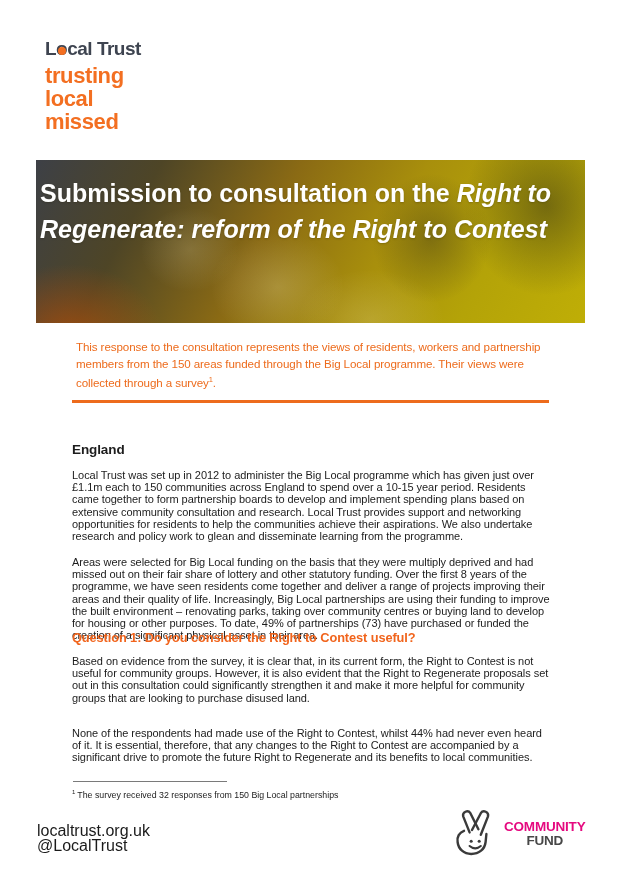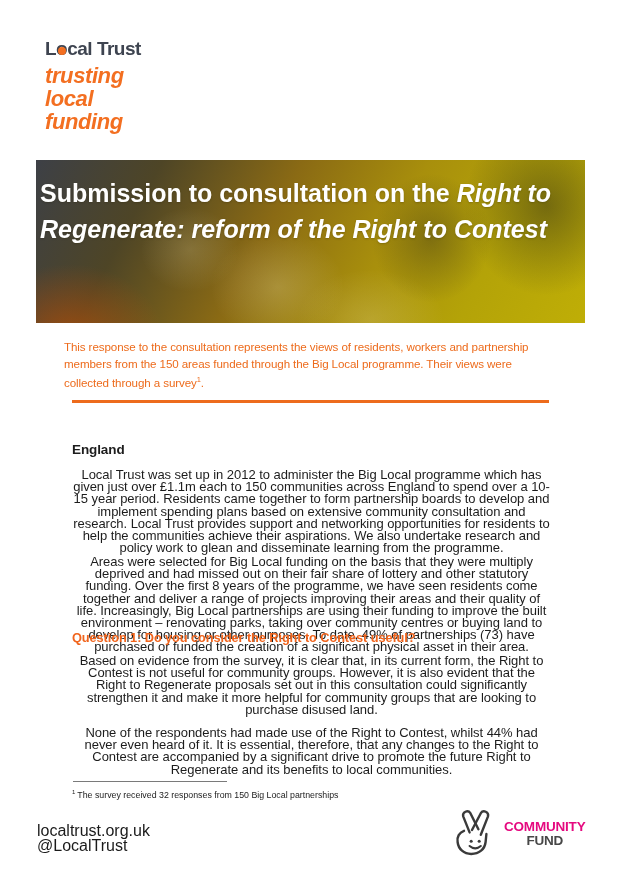--- a/index.html
+++ b/index.html
@@ -17,21 +17,21 @@
     line-height:26px;
   }
   .o-dot { position:relative; display:inline-block; }
   .o-dot::after {
     content:""; position:absolute; left:50%; top:58%;
     transform:translate(-50%,-50%);
     width:8px; height:8px; border-radius:50%; background:#F36F21;
   }
   .logo-tagline {
     font-size:22px; font-weight:bold; color:#F36F21; letter-spacing:-0.4px;
-    line-height:23px; margin-top:2px;font-style:italic;
+    line-height:23px; margin-top:2px;
   }
 
   
   .banner {
     position:absolute; left:36px; top:160px; width:549px; height:163px;
     overflow:hidden;
     background:
       radial-gradient(130px 100px at 6% 108%, rgba(198,80,4,0.62), transparent 72%),
       radial-gradient(95px 78px at 44% 78%, rgba(248,238,196,0.22), transparent 70%),
       radial-gradient(85px 92px at 72% 48%, rgba(52,46,24,0.38), transparent 70%),
@@ -42,35 +42,35 @@
   }
   .banner-title {
     position:relative; color:#ffffff; font-weight:bold;
     font-size:25px; line-height:36px; padding:15px 14px 0 4px;
     text-shadow:0 1px 2px rgba(40,30,0,0.25);
   }
   .banner-title .italic { font-style:italic; }
 
   
   .intro {
-    position:absolute; left:64px; top:339px; width:478px;
+    position:absolute; left:76px; top:339px; width:478px;
     color:#ED6B1C; font-size:11.6px; line-height:16.5px; letter-spacing:-0.1px;
   }
   .intro sup { font-size:7.5px; }
   .intro-rule {
     position:absolute; left:72px; top:400px; width:477px; height:3px;
     background:#ED6B1C;
   }
   .context-heading {
     position:absolute; left:72px; top:442px;
     font-size:13.5px; font-weight:600; color:#1d1d1d; letter-spacing:-0.1px;
   }
   .body-para {
     position:absolute; left:72px; width:479px;
-    font-size:13px; line-height:12.2px; color:#1c1c1c; letter-spacing:-0.05px;text-align:center;
+    font-size:11px; line-height:12.2px; color:#1c1c1c; letter-spacing:-0.05px;
   }
   .para-1 { top:469px; }
   .para-2 { top:556px; }
   .q1-heading {
     position:absolute; left:72px; top:630px; width:479px;
     font-size:12.8px; font-weight:bold; color:#F1641C; letter-spacing:-0.1px;
   }
   .para-3 { top:655px; }
   .para-4 { top:727px; }
 
@@ -103,21 +103,21 @@
 </head>
 <body>
 
 <div class="page">
 
   <div class="logo">
     <div class="logo-name"><span>L</span><span class="o-dot">o</span><span>cal Trust</span></div>
     <div class="logo-tagline">
       <div>trusting</div>
       <div>local</div>
-      <div>funding</div>
+      <div>missed</div>
     </div>
   </div>
 
   <div class="banner">
     <div class="banner-title"><span>Submission to consultation on the </span><span class="italic">Right to Regenerate: reform of the Right to Contest</span></div>
   </div>
 
   <p class="intro"><span>This response to the consultation represents the views of residents, workers and partnership members from the 150 areas funded through the Big Local programme. Their views were collected through a survey</span><sup>1</sup><span>.</span></p>
   <div class="intro-rule"></div>
 

